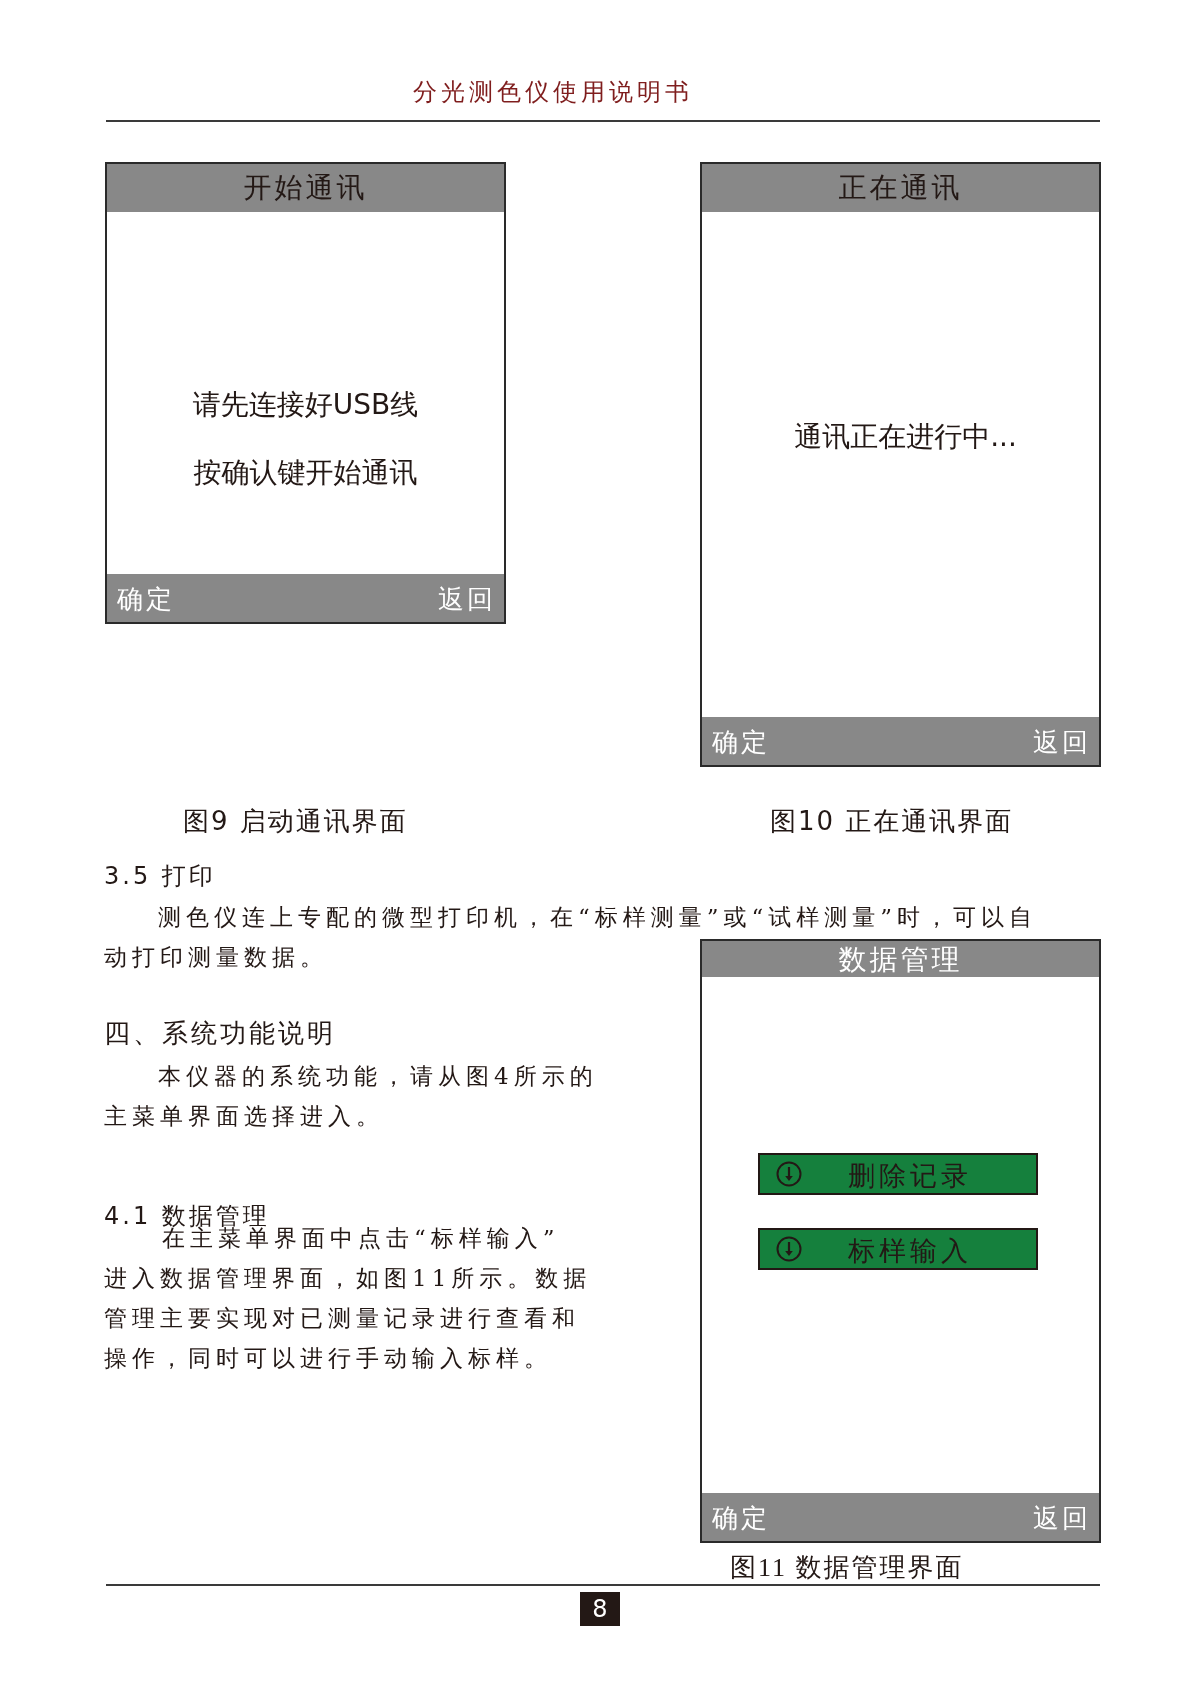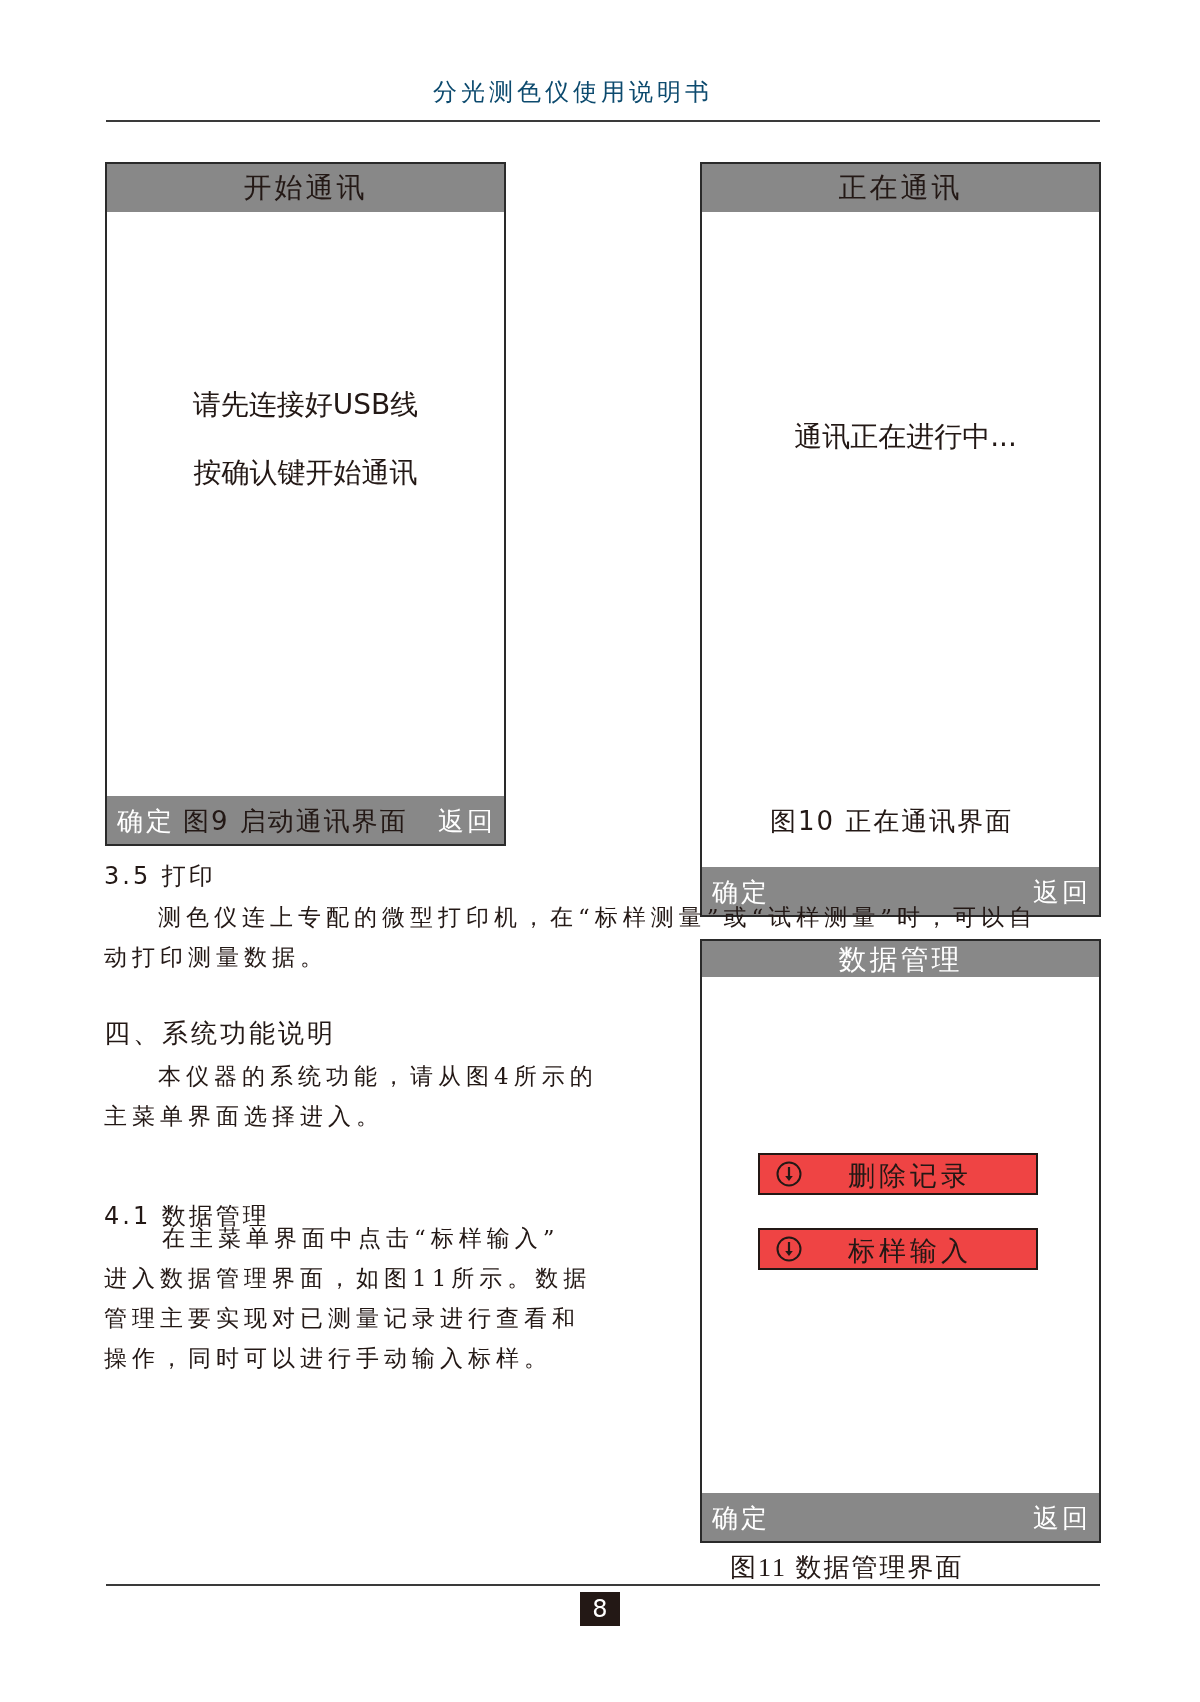--- a/index.html
+++ b/index.html
@@ -3,21 +3,21 @@
 <meta charset="utf-8">
 <style>
   html, body { margin: 0; padding: 0; background: #ffffff; }
   body {
     width: 1200px; height: 1702px; position: relative; overflow: hidden;
     font-family: "DejaVu Sans", "Liberation Sans", sans-serif; color: #231815;
   }
   .abs { position: absolute; }
   .header-title {
     left: 0; width: 1106px; top: 76px; text-align: center;
-    font-size: 24px; letter-spacing: 4px; color: #0c4a6e; margin-left: 20px;
+    font-size: 24px; letter-spacing: 4px; color: #7f1d1d;
   }
   .rule { height: 2px; background: #3a3a3a; }
   .screen {
     border: 2px solid #2a2a2a; background: #fff; box-sizing: border-box;
   }
   .screen .titlebar {
     position: absolute; left: 0; right: 0; top: 0; height: 48px;
     background: #888888; text-align: center; line-height: 48px;
     font-size: 28px; letter-spacing: 3px;
   }
@@ -34,51 +34,51 @@
     font-size: 28px; color: #231815;
   }
   .caption { font-size: 26px; letter-spacing: 2px; color: #231815; }
   .body-text {
     font-family: "DejaVu Serif", "Liberation Serif", serif;
     font-size: 23px; letter-spacing: 5px; line-height: 40px; color: #231815;
   }
   .section-h { font-size: 24px; letter-spacing: 3px; color: #231815; }
   .menu-btn {
     position: absolute; left: 56px; width: 280px; height: 42px;
-    box-sizing: border-box; border: 2px solid #231815; background: #ef4444;
+    box-sizing: border-box; border: 2px solid #231815; background: #15803d;
     font-size: 27px; letter-spacing: 4px;
   }
   .menu-btn.selected { background: #b4b4b4; border-color: #b4b4b4; }
   .menu-btn .icon {
     position: absolute; left: 16px; top: 6px; width: 26px; height: 26px;
   }
   .menu-btn .label { position: absolute; left: 88px; top: 3px; }
   .page-num {
     left: 580px; top: 1592px; width: 40px; height: 34px; background: #231815;
     color: #fff; text-align: center; line-height: 34px; font-size: 24px;
   }
 </style>
 </head>
 <body>
 
 <div class="abs header-title">分光测色仪使用说明书</div>
 <div class="abs rule" style="left:106px; top:120px; width:994px;"></div>
 
-<div class="abs screen" style="left:105px; top:162px; width:401px; height:684px;">
+<div class="abs screen" style="left:105px; top:162px; width:401px; height:462px;">
   <div class="titlebar dark">开始通讯</div>
   <div class="center-msg" style="top:222px;">请先连接好USB线</div>
   <div class="center-msg" style="top:290px;">按确认键开始通讯</div>
   <div class="footbar">
     <span class="left">确定</span>
     <span class="right">返回</span>
   </div>
 </div>
 <div class="abs caption" style="left:183px; top:804px;">图9 启动通讯界面</div>
 
-<div class="abs screen" style="left:700px; top:162px; width:401px; height:755px;">
+<div class="abs screen" style="left:700px; top:162px; width:401px; height:605px;">
   <div class="titlebar dark">正在通讯</div>
   <div class="center-msg" style="top:254px; left:10px;">通讯正在进行中...</div>
   <div class="footbar">
     <span class="left">确定</span>
     <span class="right">返回</span>
   </div>
 </div>
 <div class="abs caption" style="left:770px; top:804px;">图10 正在通讯界面</div>
 
 <div class="abs section-h" style="left:104px; top:860px;">3.5 打印</div>

